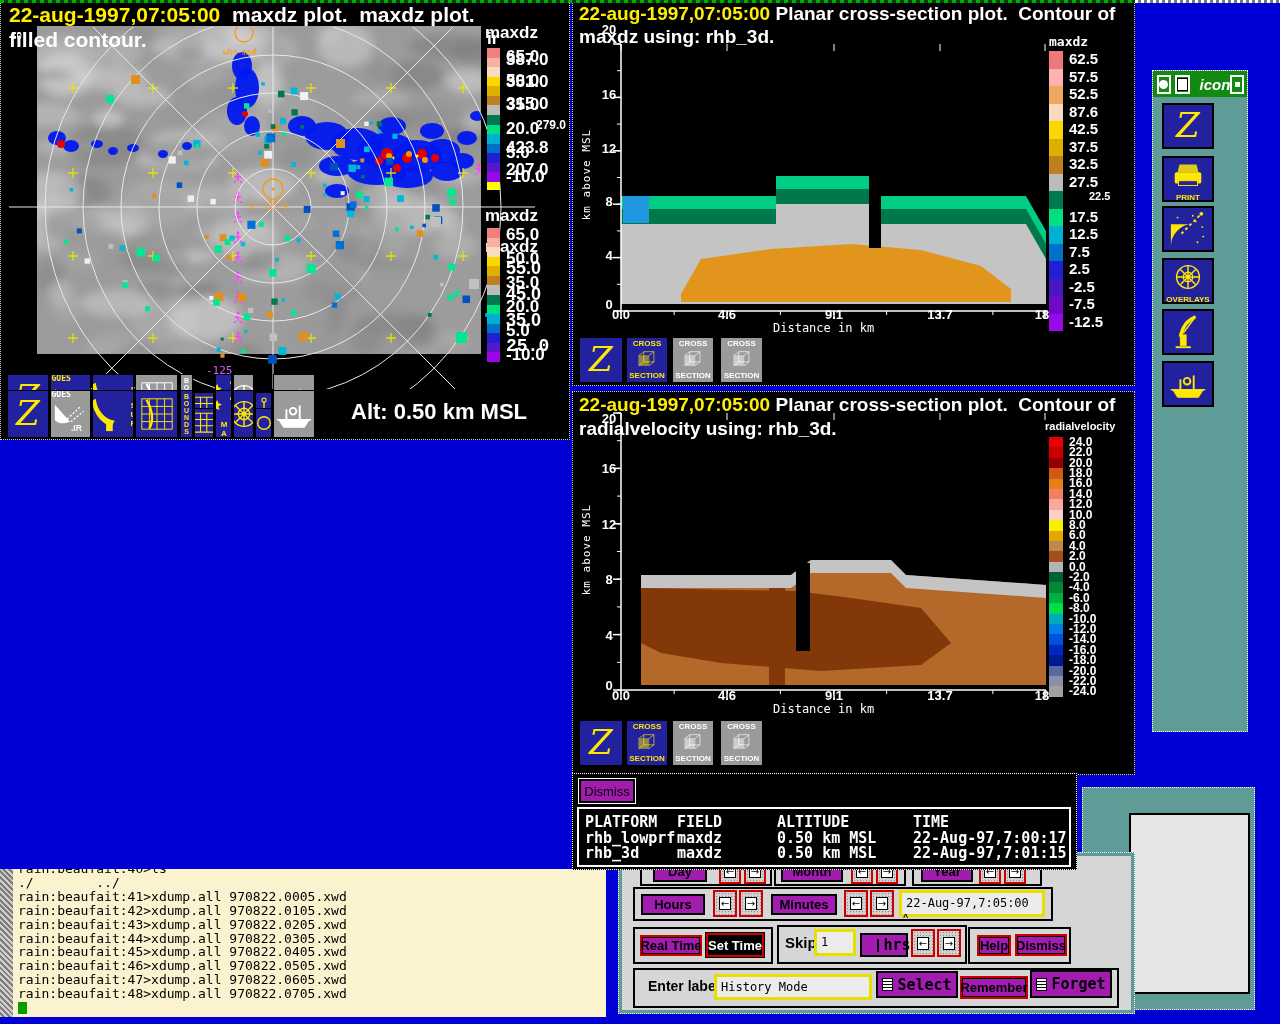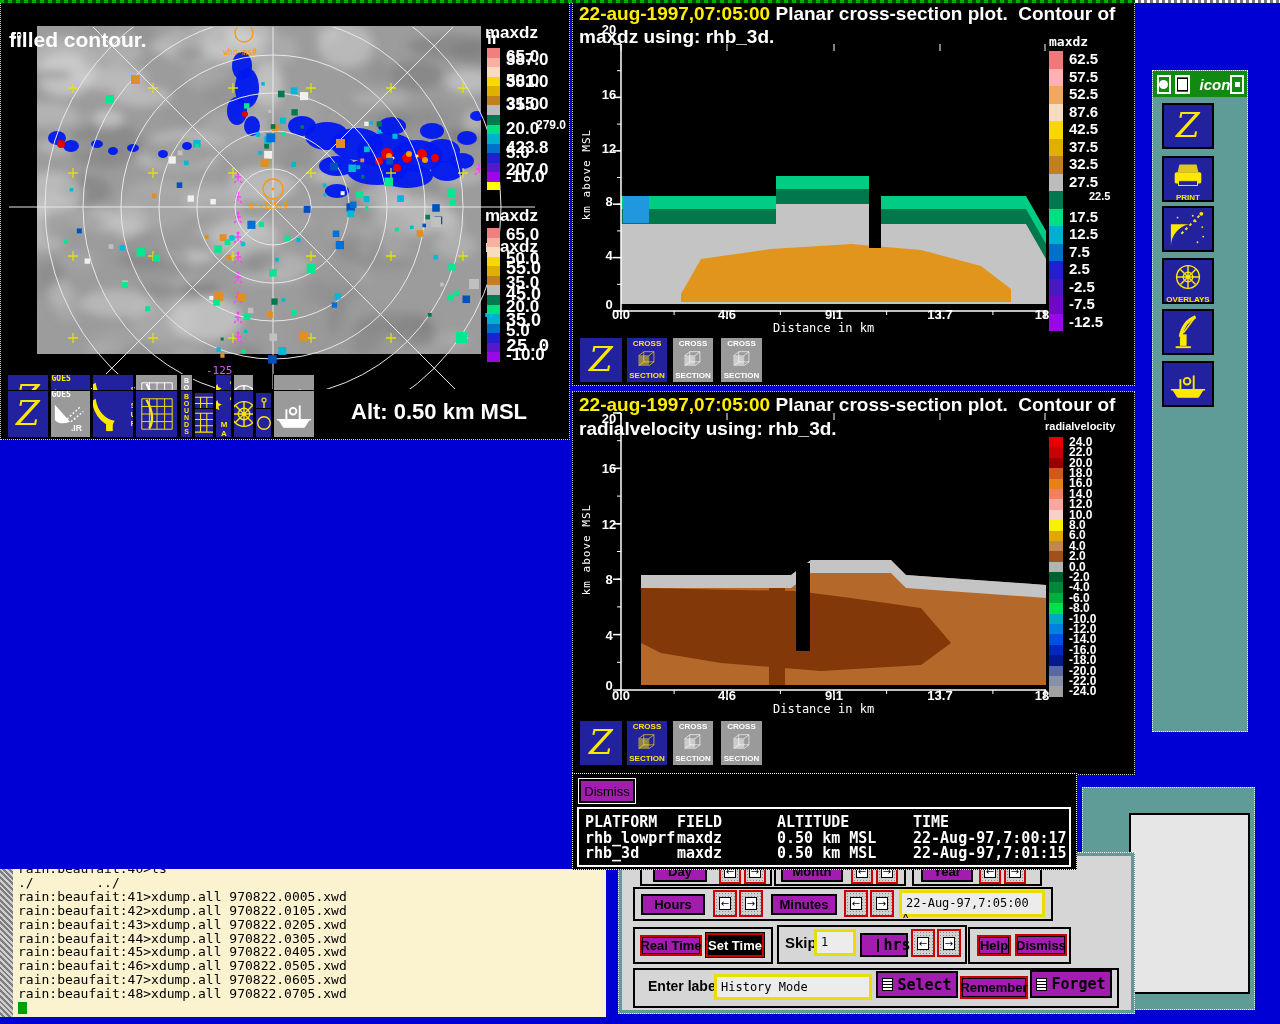--- a/index.html
+++ b/index.html
@@ -432,20 +432,21 @@
       <div class="cb-seg" style="height: 25px; background: rgb(240, 238, 144);"></div>
       <div class="cb-seg" style="height: 25px; background: rgb(0, 232, 144);"></div>
     </div>
     <div class="cb-tick tkW abs" style="left: 505px; top: 256.84px; font-size: 18px; z-index: 4; position: absolute;">55.0</div>
     <div class="cb-tick tkW abs" style="left: 505px; top: 282.84px; font-size: 18px; z-index: 4; position: absolute;">45.0</div>
     <div class="cb-tick tkW abs" style="left: 505px; top: 308.84px; font-size: 18px; z-index: 4; position: absolute;">35.0</div>
     <div class="cb-tick tkW abs" style="left: 505px; top: 334.84px; font-size: 18px; z-index: 4; position: absolute; font-family: Liberation Mono, monospace;">25.0</div>
   </div>
 
 <div class="panel" id="ppi-panel" style="left:0;top:429;width:570px;height:440px">
+  <div class="ptitle" style="left:8px;top:2px;font-size:21px"><span class="ts">22-aug-1997,07:05:00</span>  <span>maxdz plot.  maxdz plot.</span></div>
   <svg id="ppi-svg" class="abs" style="left:0;top:26px;z-index:1" width="570" height="362">
       <clipPath id="ppiclip">
         <rect x="8" y="0" width="526" height="362"></rect>
       </clipPath>
       <g clip-path="url(#ppiclip)">
         <circle cx="272" cy="180" r="38" fill="none" stroke="#e8e8e8" stroke-width="1"></circle>
         <circle cx="272" cy="180" r="76" fill="none" stroke="#e8e8e8" stroke-width="1"></circle>
         <circle cx="272" cy="180" r="114" fill="none" stroke="#e8e8e8" stroke-width="1"></circle>
         <circle cx="272" cy="180" r="152" fill="none" stroke="#e8e8e8" stroke-width="1"></circle>
         <circle cx="272" cy="180" r="190" fill="none" stroke="#e8e8e8" stroke-width="1"></circle>

